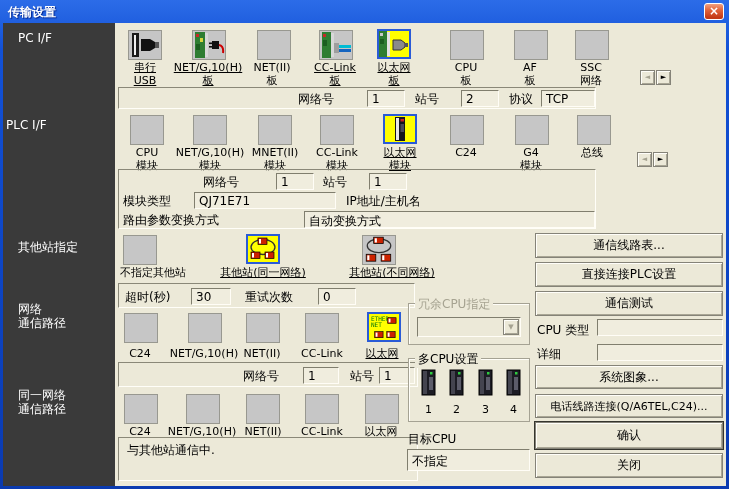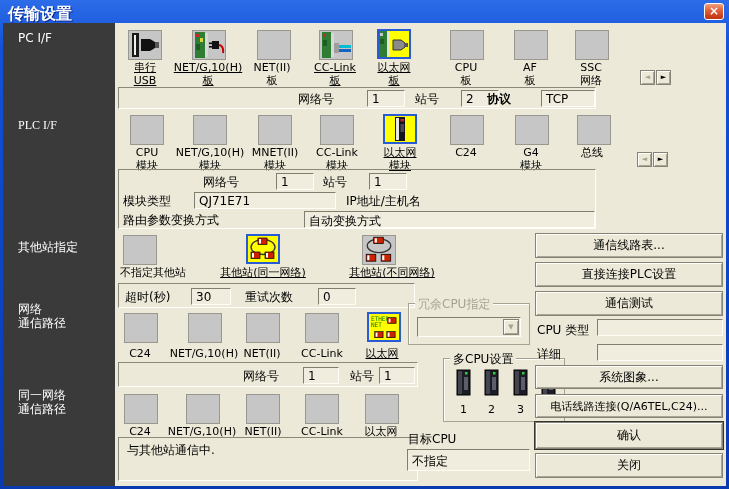--- a/index.html
+++ b/index.html
@@ -4,21 +4,21 @@
 <style>
   html,body{margin:0;padding:0;background:#d8d4c8;}
   *{box-sizing:border-box;}
   .win{
     position:relative;width:729px;height:489px;
     background:linear-gradient(180deg,#2c6ce8 0%,#1251d6 10%,#0d45c4 55%,#0a3ab0 100%);
     font-family:"DejaVu Sans",sans-serif;font-size:12px;color:#000;
     overflow:hidden;
   }
   .titlebar{position:absolute;left:0;top:0;width:729px;height:23px;}
-  .title{position:absolute;left:8px;top:4px;color:#fff;font-weight:bold;font-size:16px;text-shadow:1px 1px 1px #00228a;}
+  .title{position:absolute;left:8px;top:4px;color:#fff;font-weight:bold;font-size:12px;text-shadow:1px 1px 1px #00228a;}
   .close-btn{
     position:absolute;right:5px;top:3px;width:20px;height:17px;
     background:linear-gradient(180deg,#f0a080 0%,#e2643c 40%,#c43a16 90%);
     border:1px solid #fff;border-radius:3px;color:#fff;font-weight:bold;
     font-size:12px;line-height:15px;text-align:center;cursor:pointer;
   }
   .content{position:absolute;left:3px;top:23px;width:723px;height:463px;background:#ece9d8;}
   .sidebar{position:absolute;left:3px;top:23px;width:112px;height:463px;background:#3a3a3a;color:#fff;text-align:right;}
   .side-lbl{position:absolute;color:#fff;font-size:12px;white-space:nowrap;}
 
@@ -70,21 +70,21 @@
 <div class="win">
 
   <div class="titlebar">
     <span class="title">传输设置</span>
     <div class="close-btn">×</div>
   </div>
 
   <div class="content"></div>
   <div class="sidebar">
     <span class="side-lbl" style="left:15px;top:8px;">PC I/F</span>
-    <span class="side-lbl" style="left:15px;top:95px;font-family:Liberation Serif, serif;">PLC I/F</span>
+    <span class="side-lbl" style="left:3px;top:95px;">PLC I/F</span>
     <span class="side-lbl" style="left:15px;top:216px;">其他站指定</span>
     <span class="side-lbl" style="left:15px;top:278px;">网络</span>
     <span class="side-lbl" style="left:15px;top:292px;">通信路径</span>
     <span class="side-lbl" style="left:15px;top:364px;">同一网络</span>
     <span class="side-lbl" style="left:15px;top:378px;">通信路径</span>
   </div>
 
   <div class="ico" style="left:128px;top:30px;">
     <svg viewBox="0 0 32 28">
         <rect x="3" y="2" width="7" height="24" fill="#1a1a1a"></rect>
@@ -166,21 +166,21 @@
   </div>
 
   <div class="arrow-btn disabled" style="left:640px;top:70px;">◄</div>
   <div class="arrow-btn" style="left:656px;top:70px;">►</div>
 
   <div class="panel" style="left:118px;top:87px;width:478px;height:22px;">
     <span class="flbl" style="left:179px;top:3px;">网络号</span>
     <div class="fld" style="left:248px;top:2px;width:38px;">1</div>
     <span class="flbl" style="left:296px;top:3px;">站号</span>
     <div class="fld" style="left:342px;top:2px;width:38px;">2</div>
-    <span class="flbl" style="left:368px;top:3px;font-weight:bold;">协议</span>
+    <span class="flbl" style="left:390px;top:3px;">协议</span>
     <div class="fld" style="left:422px;top:2px;width:54px;">TCP</div>
   </div>
 
   <div class="ico" style="left:130px;top:115px;"></div>
   <div class="ico" style="left:193px;top:115px;"></div>
   <div class="ico" style="left:258px;top:115px;"></div>
   <div class="ico" style="left:320px;top:115px;"></div>
   <div class="ico sel" style="left:383px;top:114px;">
     <svg viewBox="0 0 30 26">
         <rect x="10" y="1" width="10" height="24" fill="#15151f"></rect>
@@ -322,21 +322,21 @@
     <span class="msg" style="position:absolute;left:8px;top:4px;">与其他站通信中.</span>
   </div>
 
   <div class="group" style="left:408px;top:303px;width:122px;height:42px;">
     <span class="group-lbl disabled-txt">冗余CPU指定</span>
     <div class="dd" style="left:8px;top:13px;width:104px;">
       <div class="dd-btn">▼</div>
     </div>
   </div>
 
-  <div class="group" style="left:408px;top:358px;width:122px;height:64px;margin-left:35px;">
+  <div class="group" style="left:408px;top:358px;width:122px;height:64px;">
     <span class="group-lbl">多CPU设置</span>
     <div class="cpu-ico" style="left:10px;top:10px;">
       <svg viewBox="0 0 19 28">
           <rect x="3" y="1" width="13" height="25" fill="#1c1c24" stroke="#000"></rect>
           <rect x="4" y="2" width="4" height="23" fill="#44444f"></rect>
           <rect x="11" y="3" width="2.5" height="2.5" fill="#2ecc40"></rect>
           <rect x="10" y="8" width="4" height="13" fill="#5c5c6a"></rect>
         </svg>
     </div>
     <div class="cpu-ico" style="left:38px;top:10px;">

